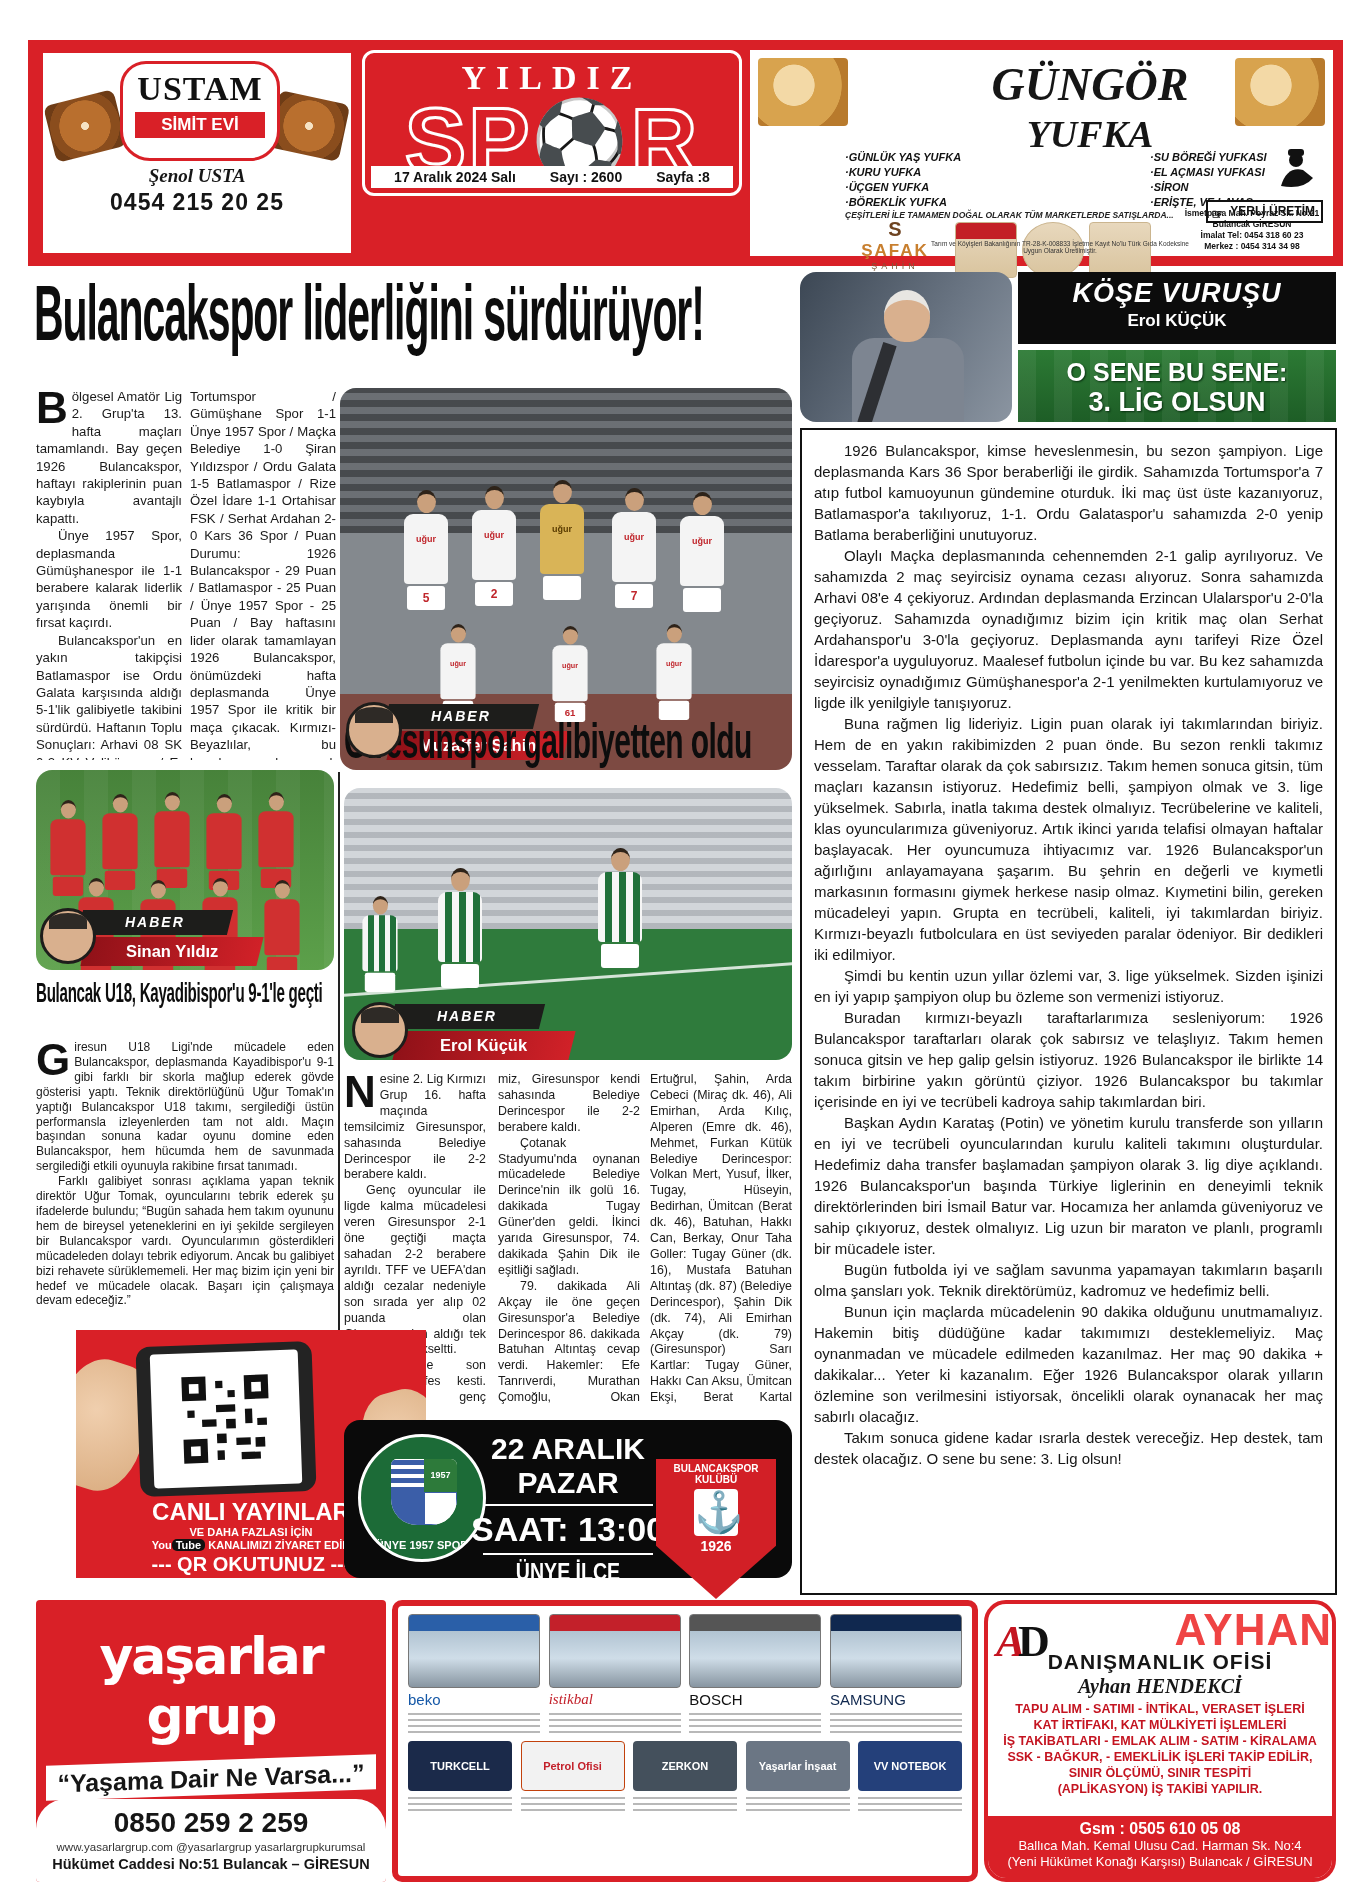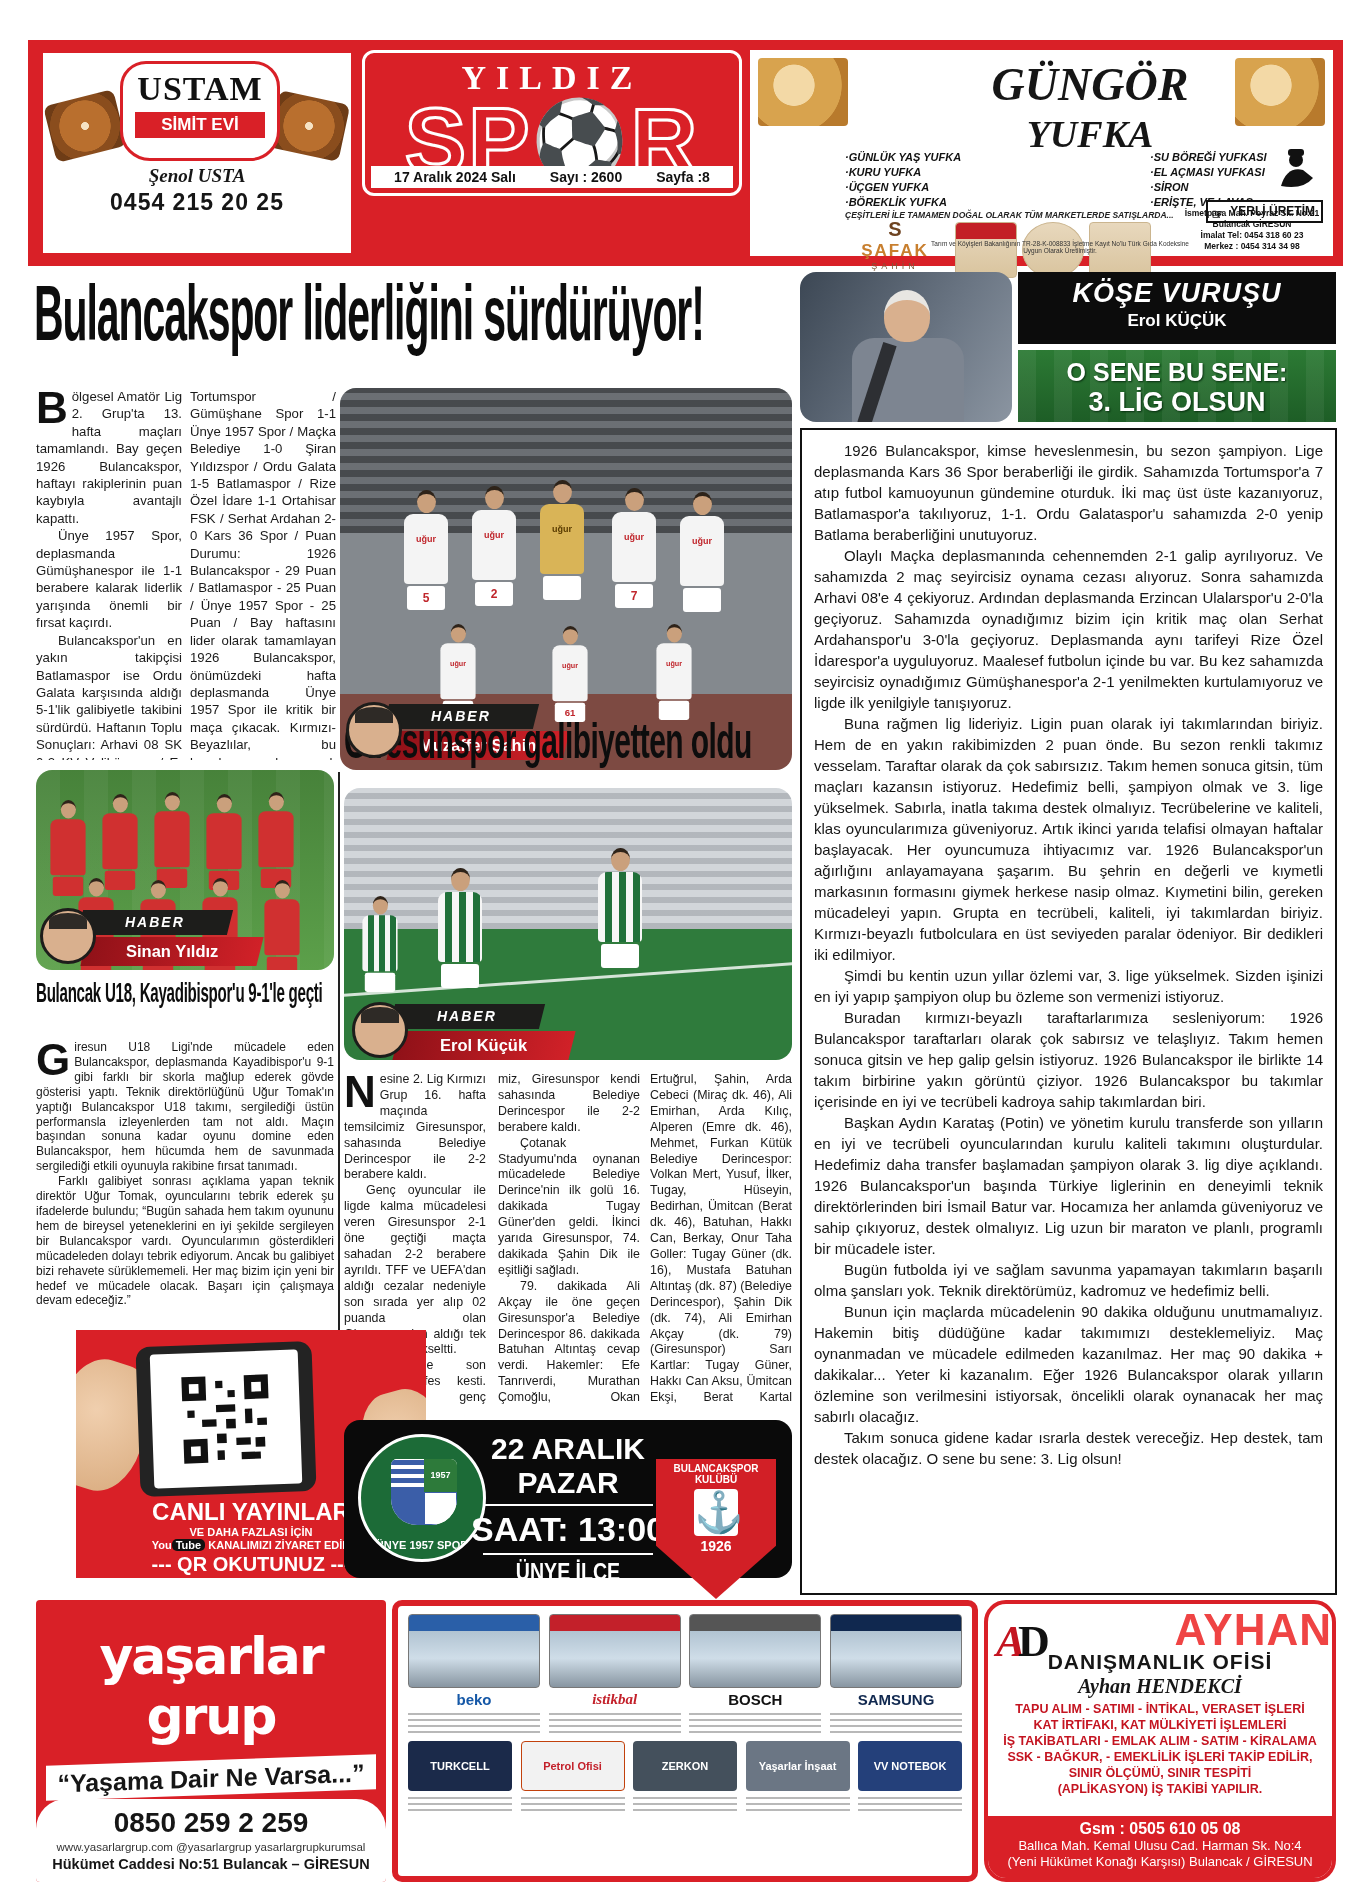--- a/index.html
+++ b/index.html
@@ -158,21 +158,21 @@
   .ys-bottom{position:absolute;left:0;right:0;bottom:0;background:#fff;border-radius:30px 30px 0 0;text-align:center;padding:8px 4px 10px;}
   .ys-phone{font-weight:900;font-size:28px;color:#161616;}
   .ys-links{font-size:11.5px;color:#333;margin-top:2px;}
   .ys-addr{font-weight:bold;font-size:14.5px;color:#161616;margin-top:3px;}
 
   .stores{position:absolute;left:392px;top:1600px;width:586px;height:282px;background:#fff;border:6px solid #d92027;border-radius:10px;padding:8px 10px;}
   .store-row{display:flex;justify-content:space-between;}
   .store{width:132px;}
   .storefront{height:74px;border-radius:4px;background:linear-gradient(#9fb4c4,#cfdde8 60%,#8795a1);border:1px solid #777;position:relative;overflow:hidden;}
   .awning{position:absolute;left:0;right:0;top:0;height:16px;}
-  .brandline{text-align:center;font-weight:700;font-size:15px;margin-top:3px;}
+  .brandline{font-weight:400;font-size:15px;margin-top:3px;}
   .microbars{height:22px;margin-top:3px;background:repeating-linear-gradient(0deg,#9a9a9a 0 2px,transparent 2px 6px);opacity:.7;}
   .store-row2{display:flex;justify-content:space-between;margin-top:8px;}
   .store2{width:104px;}
   .storefront2{height:50px;border-radius:4px;position:relative;color:#fff;font-weight:900;font-size:11px;display:flex;align-items:center;justify-content:center;text-align:center;}
   .microbars2{height:18px;margin-top:2px;background:repeating-linear-gradient(0deg,#9a9a9a 0 2px,transparent 2px 6px);opacity:.7;}
 
   .ayhan{position:absolute;left:984px;top:1600px;width:352px;height:282px;background:#fff;border:4px solid #d92027;border-radius:22px;overflow:hidden;text-align:center;}
   .ad-logo{position:absolute;left:8px;top:8px;width:64px;height:56px;}
   .ad-logo .a{position:absolute;left:0;top:4px;font-family:"Liberation Serif",serif;font-weight:900;font-style:italic;font-size:44px;color:#c41420;}
   .ad-logo .d{position:absolute;left:22px;top:4px;font-family:"Liberation Serif",serif;font-weight:900;font-size:44px;color:#111;}

